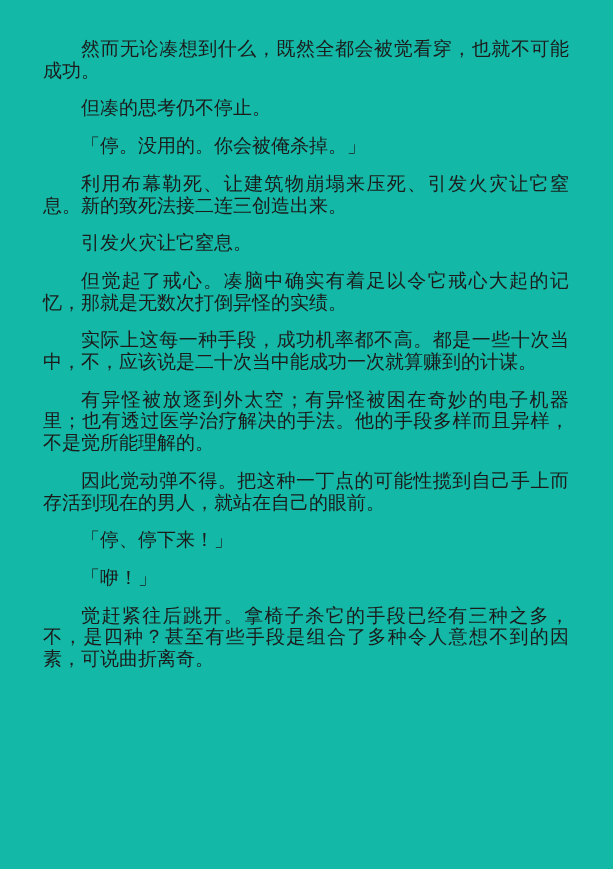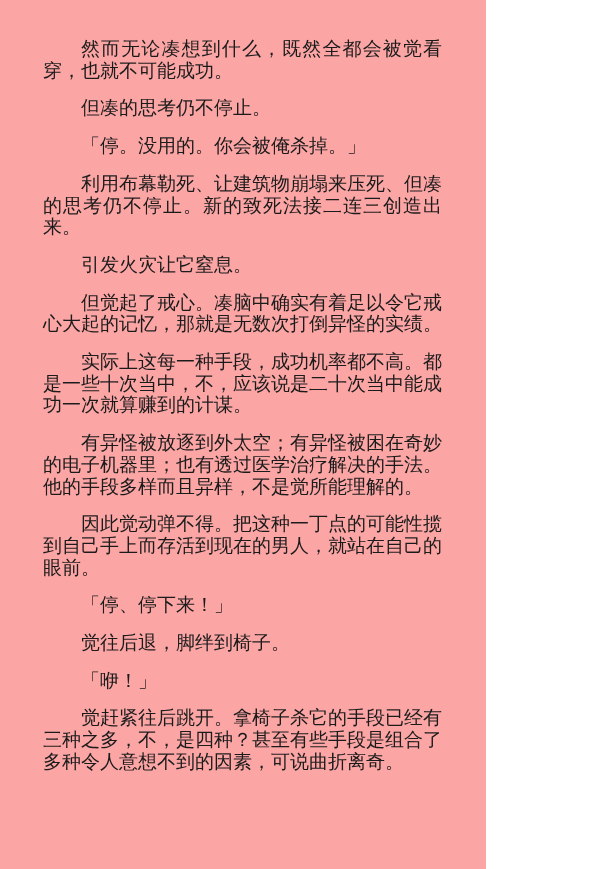--- a/index.html
+++ b/index.html
@@ -2,23 +2,23 @@
 <html lang="zh"><head>
 <meta charset="utf-8">
 <style>
   html, body {
     margin: 0;
     padding: 0;
     background: #ffffff;
   }
   .page {
     position: relative;
-    width: 486px;
+    width: 613px;
     height: 869px;
-    background: #fca5a5;
+    background: #14b8a6;
     overflow: hidden;
     box-sizing: border-box;
     font-family: "Liberation Serif", "DejaVu Serif", serif;
   }
   .content {
     box-sizing: border-box;
     padding: 38px 44px 0 43px;
     color: #1b1b1b;
     font-size: 19px;
     line-height: 21.7px;
@@ -33,24 +33,23 @@
   }
 </style>
 </head>
 <body>
 
 <div class="page">
   <div class="content">
     <p>然而无论凑想到什么，既然全都会被觉看穿，也就不可能成功。</p>
     <p>但凑的思考仍不停止。</p>
     <p>「停。没用的。你会被俺杀掉。」</p>
-    <p>利用布幕勒死、让建筑物崩塌来压死、但凑的思考仍不停止。新的致死法接二连三创造出来。</p>
+    <p>利用布幕勒死、让建筑物崩塌来压死、引发火灾让它窒息。新的致死法接二连三创造出来。</p>
     <p>引发火灾让它窒息。</p>
     <p>但觉起了戒心。凑脑中确实有着足以令它戒心大起的记忆，那就是无数次打倒异怪的实绩。</p>
     <p>实际上这每一种手段，成功机率都不高。都是一些十次当中，不，应该说是二十次当中能成功一次就算赚到的计谋。</p>
     <p>有异怪被放逐到外太空；有异怪被困在奇妙的电子机器里；也有透过医学治疗解决的手法。他的手段多样而且异样，不是觉所能理解的。</p>
     <p>因此觉动弹不得。把这种一丁点的可能性揽到自己手上而存活到现在的男人，就站在自己的眼前。</p>
     <p>「停、停下来！」</p>
-    <p>觉往后退，脚绊到椅子。</p>
     <p>「咿！」</p>
     <p>觉赶紧往后跳开。拿椅子杀它的手段已经有三种之多，不，是四种？甚至有些手段是组合了多种令人意想不到的因素，可说曲折离奇。</p>
   </div>
 </div>
 
 </body></html>

